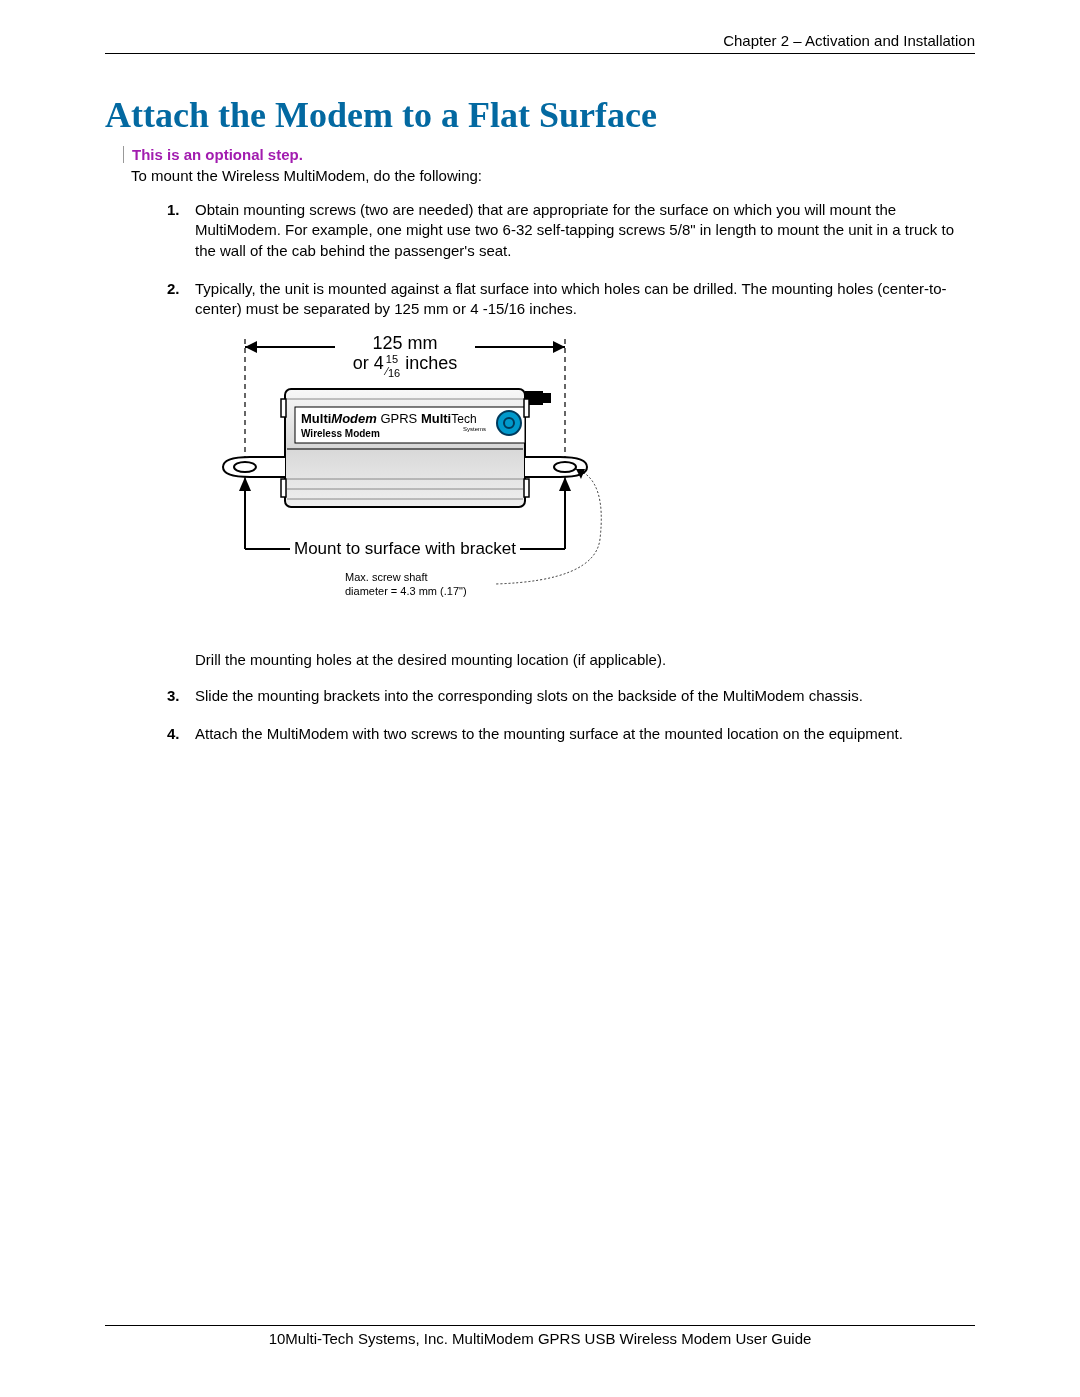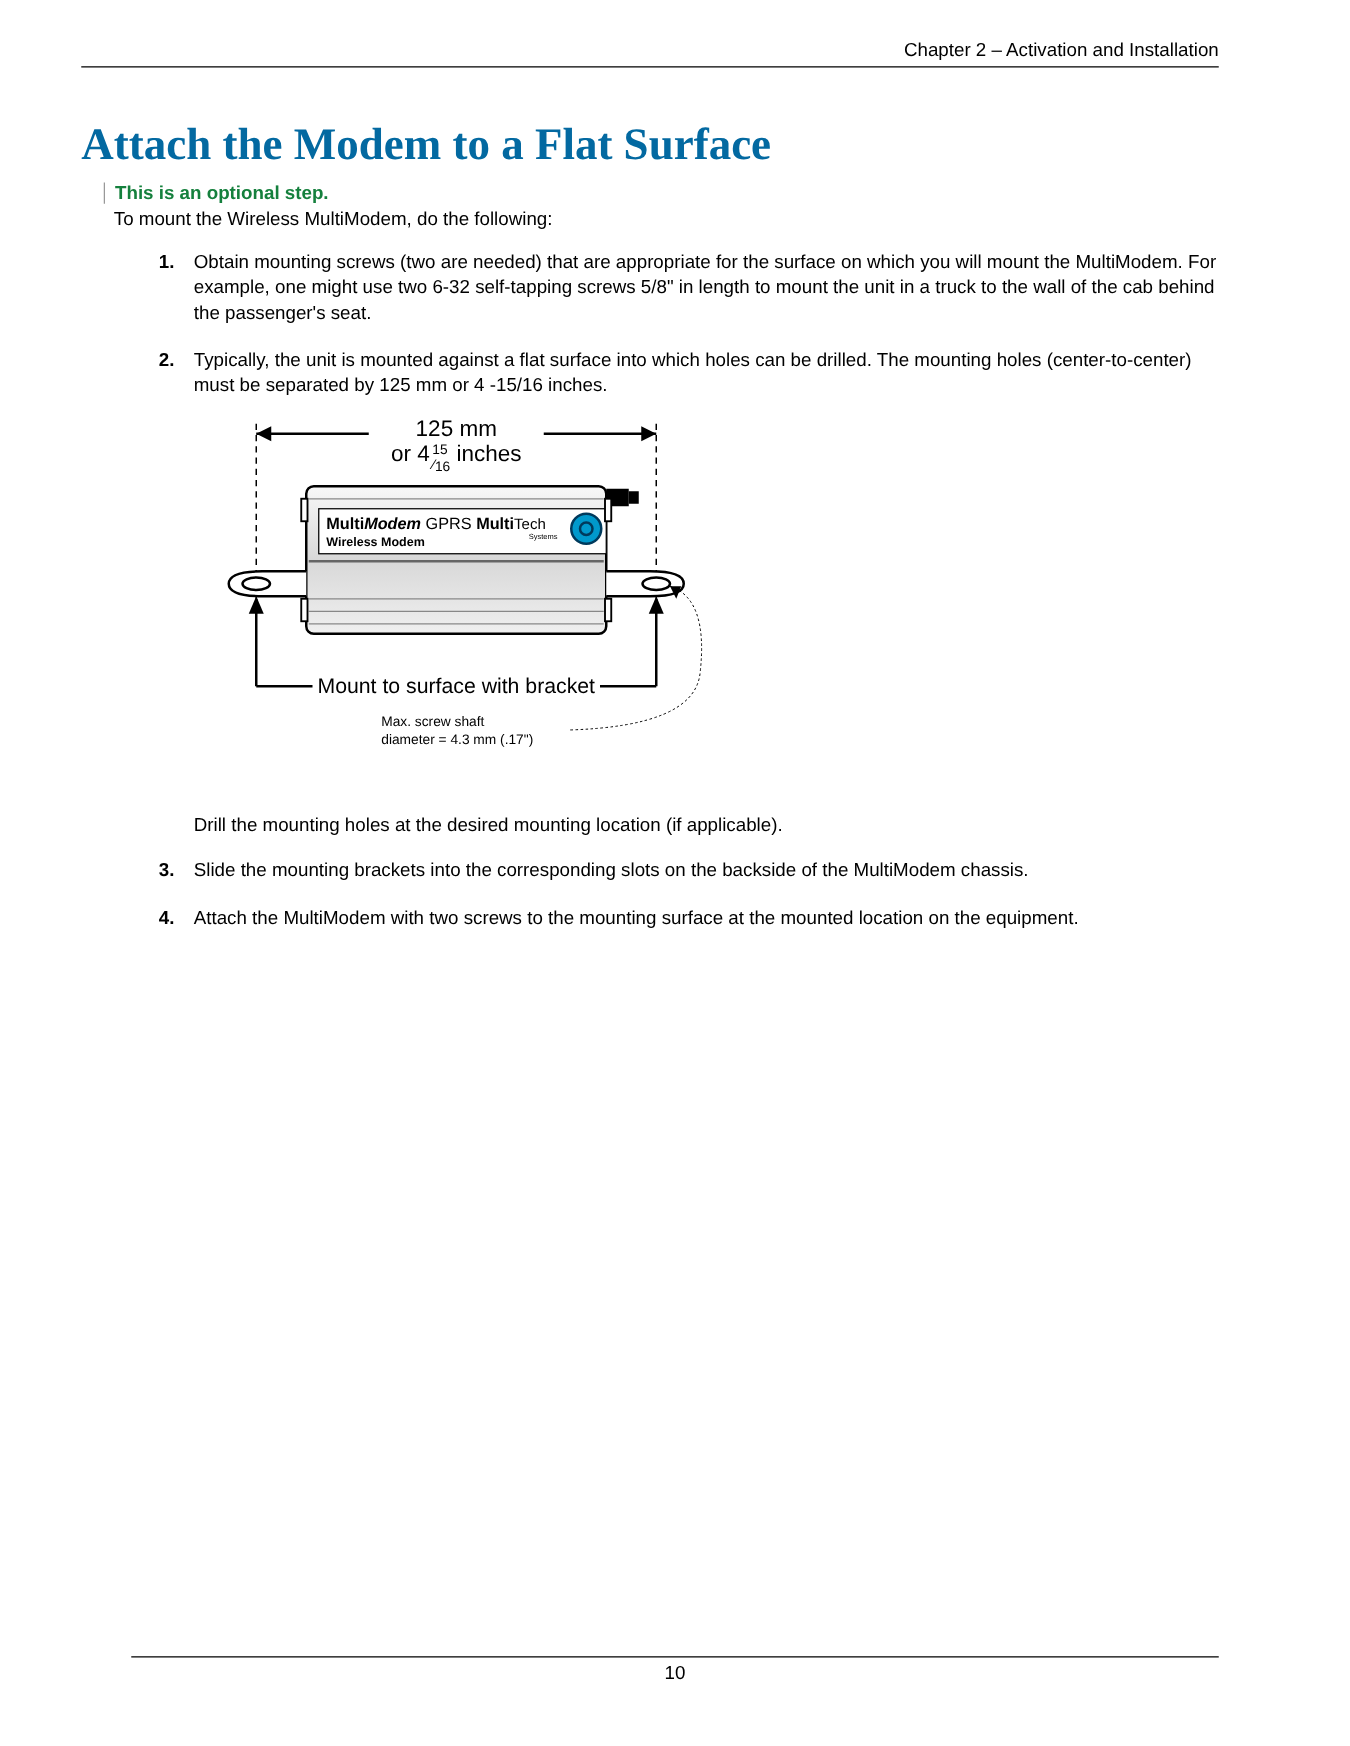--- a/index.html
+++ b/index.html
@@ -5,41 +5,41 @@
   * { box-sizing: border-box; margin: 0; padding: 0; }
   body {
     background: #fff;
     font-family: Arial, Helvetica, sans-serif;
     color: #000;
     width: 1080px;
     height: 1397px;
     position: relative;
   }
   .page {
-    padding: 32px 105px 50px 65px;
+    padding: 32px 105px 50px 105px;
     height: 100%;
     position: relative;
   }
   .header-line {
     border-bottom: 1.5px solid #000;
     padding-bottom: 4px;
     text-align: right;
     font-size: 15px;
     margin-bottom: 40px;
   }
   .page-title {
     font-family: Georgia, 'Times New Roman', serif;
     font-weight: bold;
     color: #0369a1;
     font-size: 36px;
     margin-bottom: 10px;
   }
   .optional {
     font-weight: bold;
-    color: #15803d;
+    color: #a21caf;
     font-size: 15px;
     margin-left: 18px;
     border-left: 1.5px solid #999;
     padding-left: 8px;
     margin-bottom: 4px;
     display: inline-block;
   }
   .intro {
     font-size: 15px;
     margin-left: 26px;
@@ -190,14 +190,15 @@
       <span>Slide the mounting brackets into the corresponding slots on the backside of the MultiModem chassis.</span>
     </li>
     <li>
       <span class="num">4.</span>
       <span>Attach the MultiModem with two screws to the mounting surface at the mounted location on the equipment.</span>
     </li>
   </ol>
 
   <div class="footer">
     <span>10</span>
+    <span>Multi-Tech Systems, Inc. MultiModem GPRS USB Wireless Modem User Guide</span>
   </div>
 </div>
 
 </body></html>

